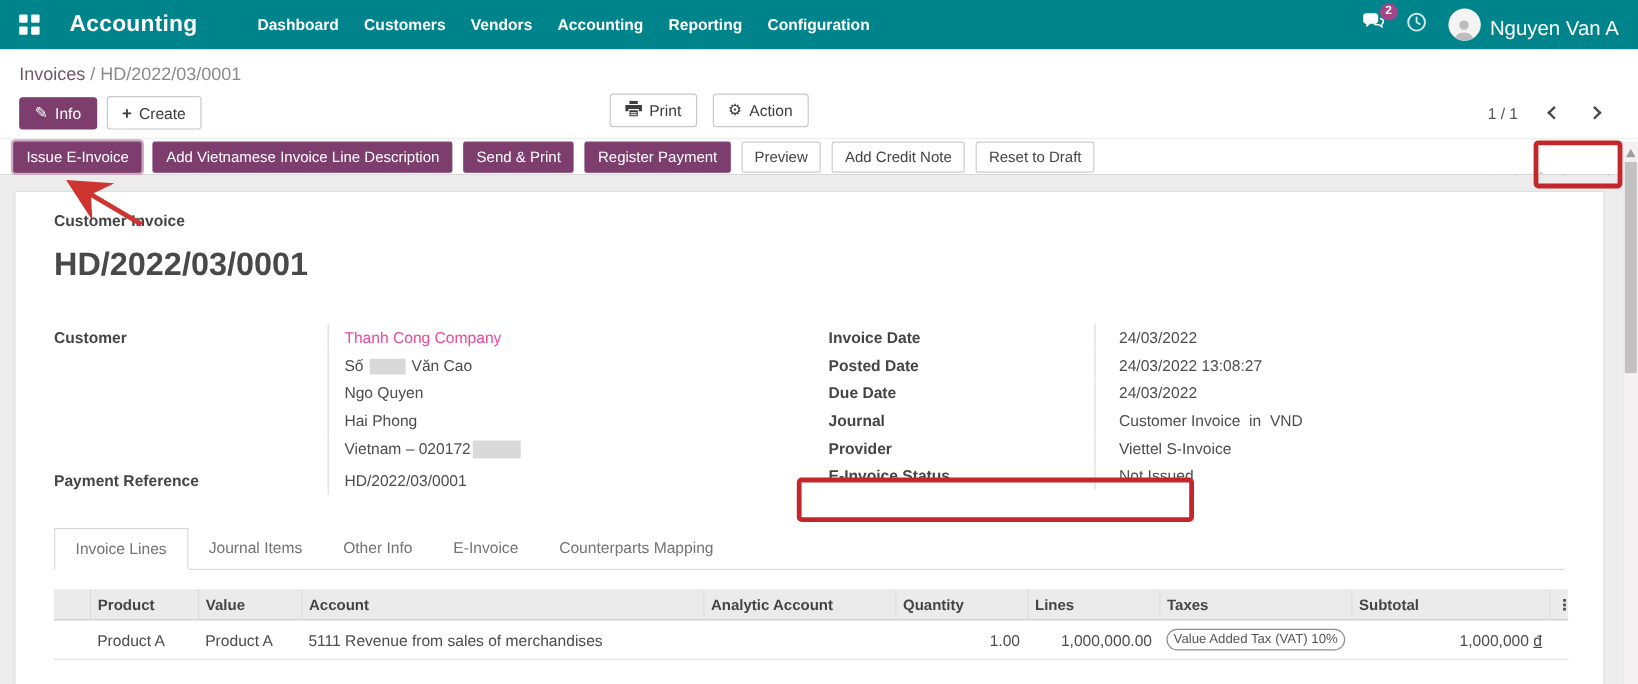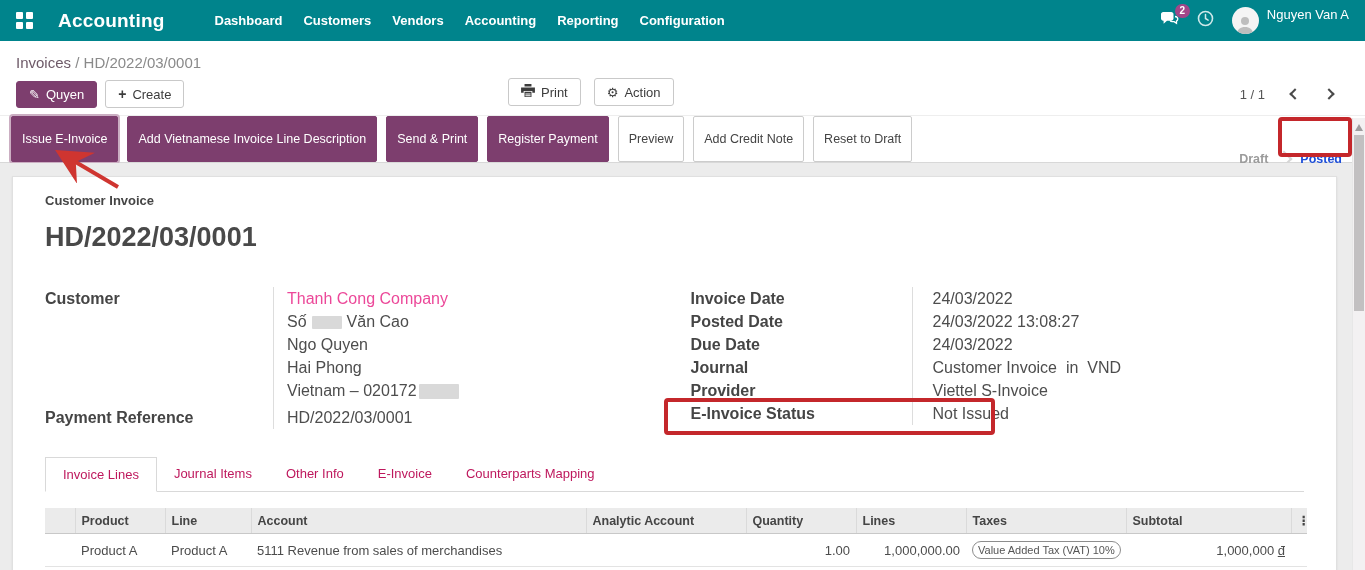--- a/index.html
+++ b/index.html
@@ -22,41 +22,41 @@
   .menus { display:flex; gap:21px; font-size:13px; font-weight:600; }
   .menus a { color:#fff; text-decoration:none; cursor:pointer; }
   .nav-right { margin-left:auto; display:flex; align-items:center; gap:18px; }
   .msg-wrap { position:relative; cursor:pointer; display:flex; }
   .badge {
     position:absolute; top:-7px; right:-11px; background:#A24689; color:#fff;
     font-size:10px; line-height:14px; min-width:15px; text-align:center;
     border-radius:8px; padding:0 3px; font-weight:bold;
   }
   .clock-wrap { cursor:pointer; display:flex; }
-  .user { display:flex; align-items:flex-start; gap:8px; cursor:pointer; font-size:13px; }
+  .user { display:flex; align-items:flex-end; gap:8px; cursor:pointer; font-size:17px; }
   .avatar { width:27px; height:27px; border-radius:50%; background:#f4f4f4; display:flex; align-items:flex-end; justify-content:center; overflow:hidden; }
 
   
   .breadcrumb-row { padding:13px 16px 2px; font-size:15px; }
   .bc-parent { color:#6e5a68; cursor:pointer; }
   .bc-sep, .bc-current { color:#8a8a8a; }
   .cp-buttons { position:relative; height:42px; display:flex; align-items:center; padding:0 16px; }
   .btn { font-size:13px; border-radius:3px; padding:5px 12px; cursor:pointer; border:1px solid transparent; display:inline-flex; align-items:center; gap:6px; background:#fff; }
   .btn-primary { background:#7D3E6E; color:#fff; border-color:#7D3E6E; }
   .btn-default { border-color:#c9c9c9; color:#3c3c3c; }
   .btn .plus { font-weight:bold; font-size:14px; }
   .cp-center { position:absolute; left:508px; top:5px; display:flex; gap:13px; }
   .pager { margin-left:auto; display:flex; align-items:center; gap:26px; font-size:13px; color:#555; padding-right:16px; }
   .chev { display:inline-block; width:8px; height:8px; cursor:pointer; }
   .chev-left  { border-top:2px solid #4a4a4a; border-left:2px solid #4a4a4a; transform:rotate(-45deg); }
   .chev-right { border-top:2px solid #4a4a4a; border-right:2px solid #4a4a4a; transform:rotate(45deg); }
 
   
   .statusbar {
-    height:48px; display:flex; padding:0 11px;
+    height:31px; display:flex; align-items:center; padding:0 11px;
     border-top:1px solid #eee; border-bottom:1px solid #d8d8d8; background:#fff;
   }
   .sb-btn { font-size:12.5px; padding:5px 10px; border-radius:2px; cursor:pointer; margin-right:9px; white-space:nowrap; }
   .sb-primary { background:#7D3E6E; color:#fff; border:1px solid #7D3E6E; }
   .sb-focused { box-shadow:0 0 0 2px #cbaec2; }
   .sb-default { background:#fff; color:#444; border:1px solid #ccc; }
   .statewidget { margin-left:auto; display:flex; align-items:center; gap:10px; padding-right:12px; font-size:12.5px;margin-top:40px; }
   .state-muted { color:#9b9b9b; font-weight:600; cursor:pointer; }
   .state-active { color:#1d4ed8; font-weight:bold; cursor:pointer;text-decoration:underline; }
   .state-chev { display:inline-block; width:12px; height:12px; border-top:2px solid #d6d6d6; border-right:2px solid #d6d6d6; transform:rotate(45deg); }
@@ -65,36 +65,36 @@
   .content { position:relative; height:447px; background:#ececec; }
   .sheet {
     position:absolute; left:12px; top:13px; width:1325px; height:460px;
     background:#fff; border:1px solid #e0e0e0; box-shadow:0 1px 2px rgba(0,0,0,.08);
     padding:16px 32px 0;
   }
   .doc-type { font-size:13px; font-weight:bold; color:#454545; }
   .doc-name { font-size:27px; font-weight:bold; color:#494949; margin-top:14px; }
 
   .fields { display:flex; gap:32px; margin-top:34px; }
-  .fgroup { flex:1; display:grid; font-size:16px; align-content:start; }
+  .fgroup { flex:1; display:grid; font-size:13px; align-content:start; }
   .fg-left  { grid-template-columns:228px 1fr; }
   .fg-right { grid-template-columns:221px 1fr; }
   .flabel { font-weight:bold; color:#454545; line-height:19px; padding:2px 0; }
   .fval { border-left:1px solid #ddd; color:#4d4d4d; line-height:19px; padding:2px 0; }
   .fg-left  .fval { padding-left:13px; }
   .fg-right .fval { padding-left:20px; }
   .pad-top { padding-top:6px; }
   .link-val { color:#ec4899; cursor:pointer; }
   .redact { display:inline-block; background:#d9d9d9; border-radius:1px; vertical-align:middle; }
   .r1 { width:30px; height:13px; margin:0 5px; }
   .r2 { width:40px; height:15px; margin-left:2px; }
 
   
   .tabs { display:flex; margin-top:28px; border-bottom:1px solid #d9d9d9; font-size:13px; }
-  .tab { padding:9px 17px; color:#be185d; cursor:pointer; margin-bottom:-1px; white-space:nowrap;text-align:center; }
+  .tab { padding:9px 17px; color:#737373; cursor:pointer; margin-bottom:-1px; white-space:nowrap;text-align:center; }
   .tab.active { background:#fff; border:1px solid #d9d9d9; border-bottom:1px solid #fff; }
 
   
   table.lines { width:100%; border-collapse:collapse; table-layout:fixed; margin-top:16px; font-size:13px; }
   .lines th {
     background:#ebebeb; font-weight:bold; color:#454545; text-align:left;
     padding:5px 6px; border-bottom:1px solid #c8c8c8; border-left:1px solid #dadada;
     font-size:12.5px; white-space:nowrap; overflow:hidden; cursor:pointer;
   }
   .lines th:first-child { border-left:none; }
@@ -162,21 +162,21 @@
 
 <div class="breadcrumb-row">
   <span class="bc-parent">Invoices</span>
   <span class="bc-sep"> <span>/</span> </span>
   <span class="bc-current">HD/2022/03/0001</span>
 </div>
 
 <div class="cp-buttons">
   <button class="btn btn-primary" style="margin-right:8px;">
     <span class="glyph">✎</span>
-    <span>Quyen</span>
+    <span>Info</span>
   </button>
   <button class="btn btn-default">
     <span class="plus">+</span>
     <span>Create</span>
   </button>
 
   <div class="cp-center">
     <button class="btn btn-default">
       <span>
         <svg width="14" height="13" viewBox="0 0 16 15" fill="#3c3c3c">
@@ -288,21 +288,21 @@
         <col style="width:110px">
           <col style="width:110px">
           <col style="width:160px">
           <col style="width:165px">
           <col style="width:16px">
       </colgroup>
       <thead>
         <tr>
           <th></th>
           <th>Product</th>
-          <th>Line</th>
+          <th>Value</th>
           <th>Account</th>
           <th>Analytic Account</th>
           <th class="num">Quantity</th>
           <th class="num">Lines</th>
           <th>Taxes</th>
           <th class="num">Subtotal</th>
           <th class="kebab glyph">⋮</th>
         </tr>
       </thead>
       <tbody>

